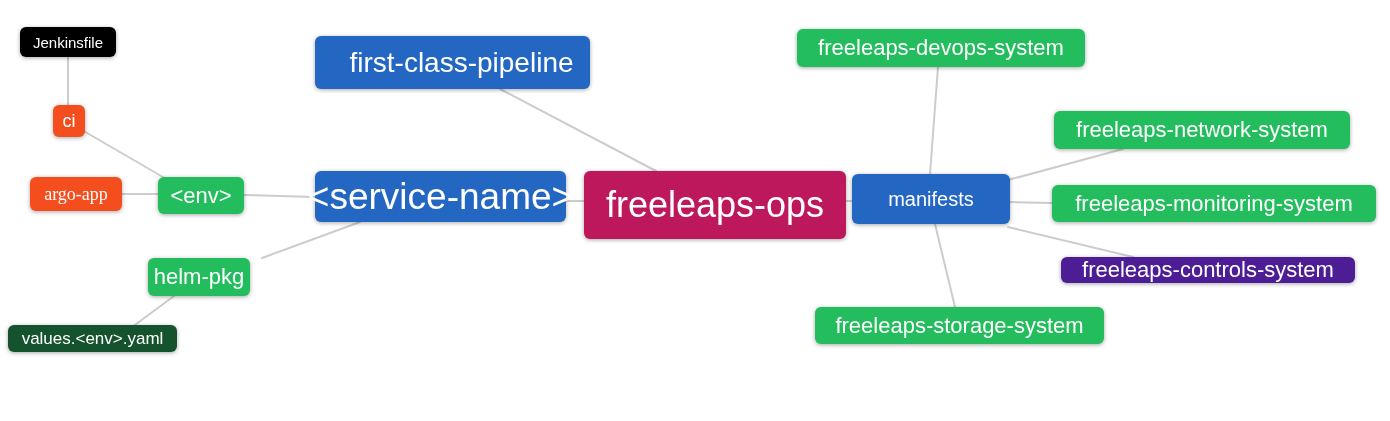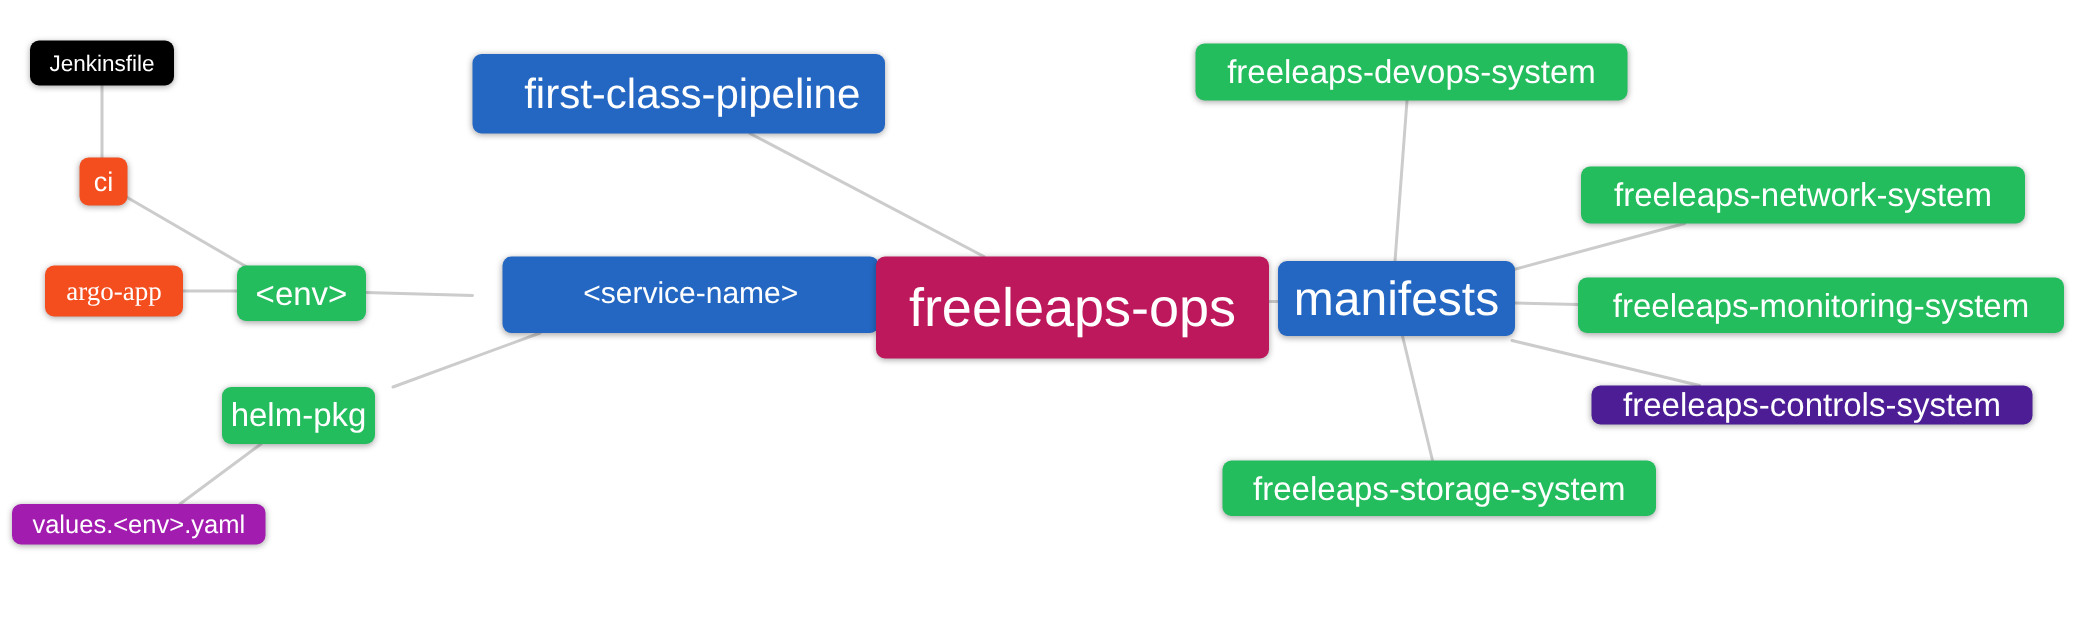--- a/index.html
+++ b/index.html
@@ -61,24 +61,24 @@
       <line x1="1010" y1="202" x2="1052" y2="203" class="edge" stroke="#cccccc"></line>
       <line x1="1008" y1="227" x2="1133" y2="257" class="edge" stroke="#cccccc"></line>
       <line x1="935" y1="224" x2="955" y2="307" class="edge" stroke="#cccccc"></line>
     </svg>
   <div id="nodes">
       <div class="node" style="left: 20px; top: 27px; width: 96px; height: 30px; font-size: 15px; background: #000000;">Jenkinsfile</div>
       <div class="node" style="left: 53px; top: 105px; width: 32px; height: 32px; font-size: 18px; background: rgb(244, 77, 30);">ci</div>
       <div class="node" style="left: 30px; top: 177px; width: 92px; height: 34px; font-size: 18px; background: rgb(244, 77, 30); font-family: Liberation Serif, serif;">argo-app</div>
       <div class="node" style="left: 158px; top: 177px; width: 86px; height: 37px; font-size: 22px; background: rgb(35, 189, 94);">&lt;env&gt;</div>
       <div class="node" style="left: 148px; top: 258px; width: 102px; height: 38px; font-size: 22px; background: rgb(35, 189, 94);">helm-pkg</div>
-      <div class="node" style="left: 8px; top: 336px; width: 169px; height: 27px; font-size: 17px; background: #a21caf;">values.&lt;env&gt;.yaml</div>
+      <div class="node" style="left: 8px; top: 325px; width: 169px; height: 27px; font-size: 17px; background: #14532d;">values.&lt;env&gt;.yaml</div>
       <div class="node" style="left: 315px; top: 36px; width: 275px; height: 53px; font-size: 28px; background: rgb(35, 103, 195); padding-left: 18px;">first-class-pipeline</div>
-      <div class="node" style="left: 315px; top: 171px; width: 251px; height: 51px; font-size: 20px; background: rgb(35, 103, 195); margin-left: 20px;">&lt;service-name&gt;</div>
+      <div class="node" style="left: 315px; top: 171px; width: 251px; height: 51px; font-size: 37px; background: rgb(35, 103, 195);">&lt;service-name&gt;</div>
       <div class="node" style="left: 584px; top: 171px; width: 262px; height: 68px; font-size: 36px; background: #be185d;">freeleaps-ops</div>
-      <div class="node" style="left: 852px; top: 174px; width: 158px; height: 50px; font-size: 32px; background: rgb(35, 103, 195);">manifests</div>
+      <div class="node" style="left: 852px; top: 174px; width: 158px; height: 50px; font-size: 20px; background: rgb(35, 103, 195);">manifests</div>
       <div class="node" style="left: 797px; top: 29px; width: 288px; height: 38px; font-size: 22px; background: rgb(35, 189, 94);">freeleaps-devops-system</div>
       <div class="node" style="left: 1054px; top: 111px; width: 296px; height: 38px; font-size: 22px; background: rgb(35, 189, 94);">freeleaps-network-system</div>
       <div class="node" style="left: 1052px; top: 185px; width: 324px; height: 37px; font-size: 22px; background: rgb(35, 189, 94);">freeleaps-monitoring-system</div>
       <div class="node" style="left: 1061px; top: 257px; width: 294px; height: 26px; font-size: 22px; background: #4c1d95;">freeleaps-controls-system</div>
       <div class="node" style="left: 815px; top: 307px; width: 289px; height: 37px; font-size: 22px; background: rgb(35, 189, 94);">freeleaps-storage-system</div>
     </div>
 </div>
 
 </body></html>

